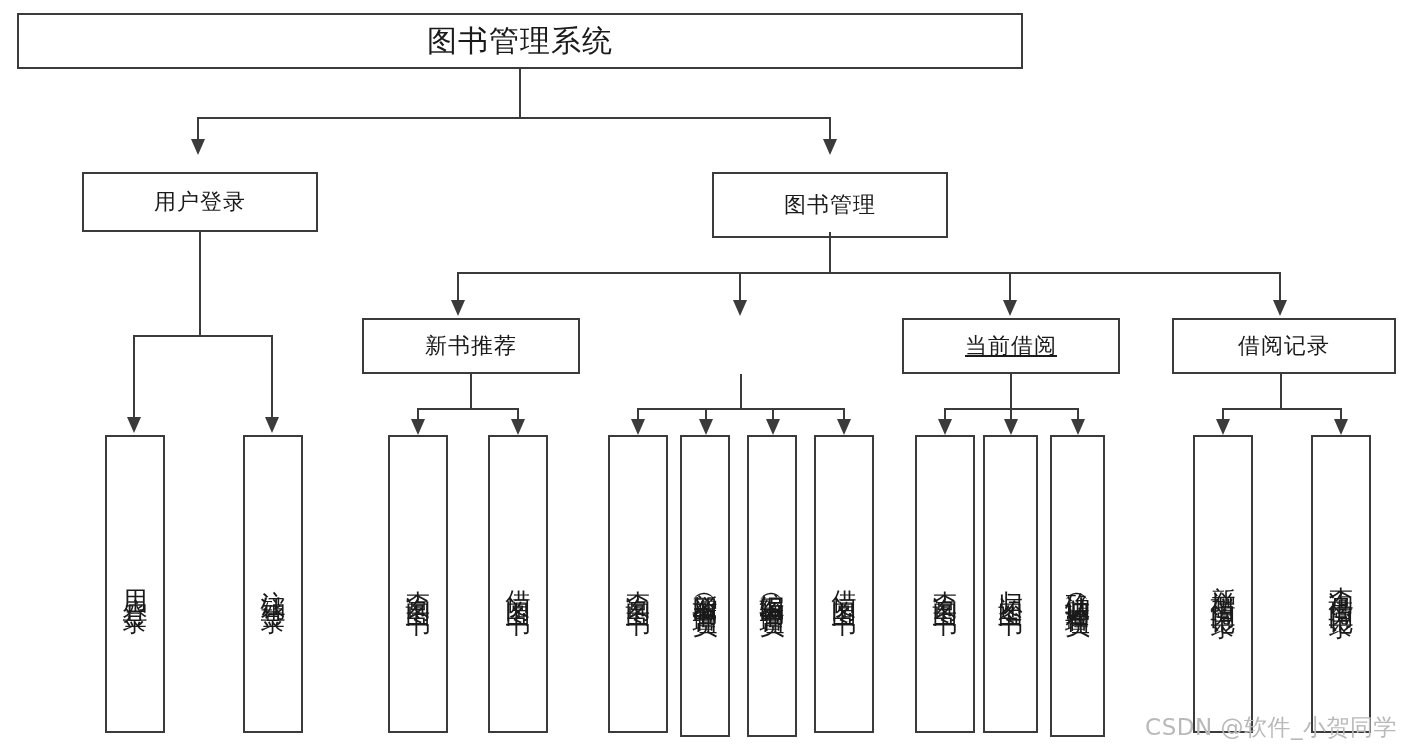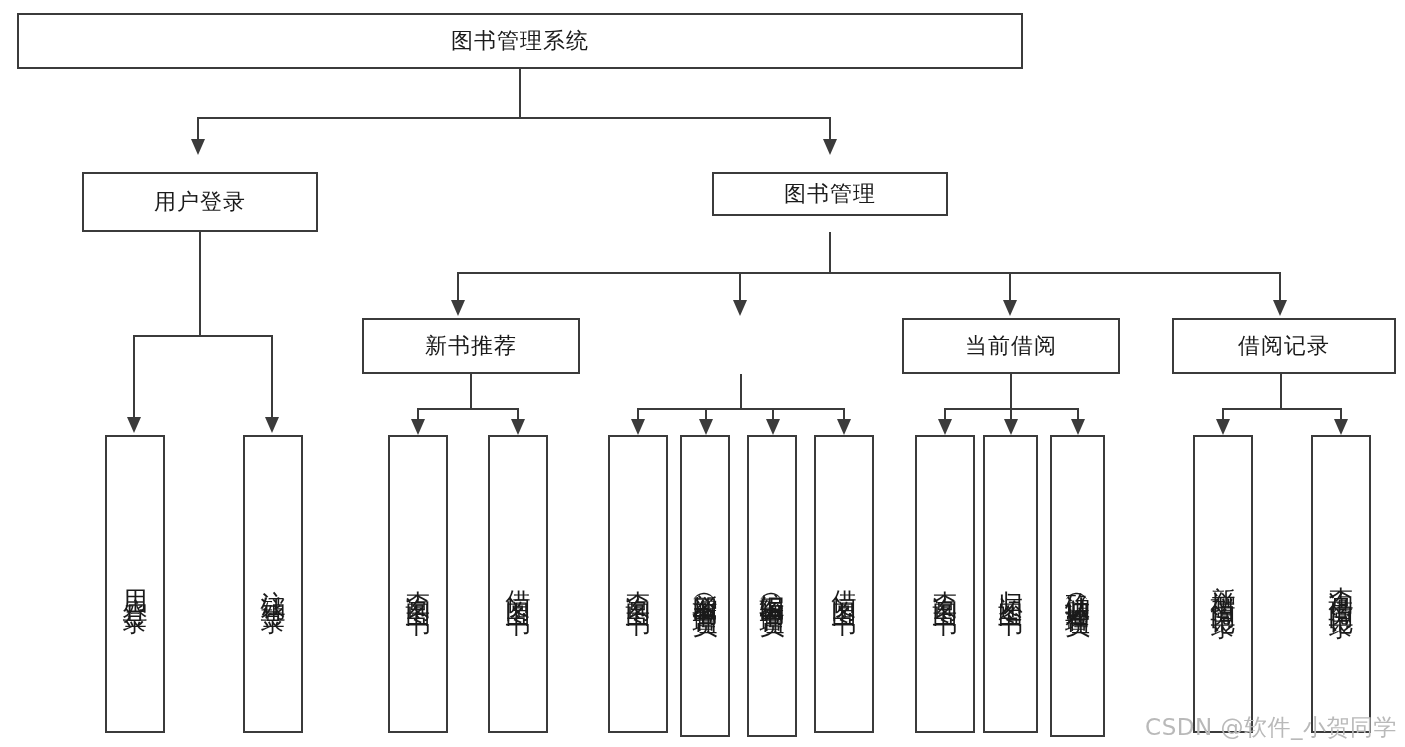--- a/index.html
+++ b/index.html
@@ -29,21 +29,21 @@
     text-align:center;
     line-height:1.18;
     white-space:pre;
   }
   
   .node.horiz .label{
     writing-mode:horizontal-tb;
     font-size:22px;
     letter-spacing:1px;
   }
-  .node.root .label{font-size:22px;}
+  .node.root .label{font-size:30px;}
   
   .node.vert{
     align-items:center;
     justify-content:center;
     padding:4px 0;
   }
   .node.vert .label{
     writing-mode:vertical-rl;
     text-orientation:upright;
     font-size:25px;
@@ -94,21 +94,21 @@
   <div class="seg hseg" style="left:197px;top:117px;width:634px;"></div>
 
   <div class="seg vseg" style="left:197px;top:117px;height:22px;"></div>
   <div class="arrow" style="left:191px;top:139px;"></div>
   <div class="seg vseg" style="left:829px;top:117px;height:22px;"></div>
   <div class="arrow" style="left:823px;top:139px;"></div>
 
   <div class="node horiz" style="left:82px;top:172px;width:236px;height:60px;">
     <span class="label">用户登录</span>
   </div>
-  <div class="node horiz" style="left:712px;top:172px;width:236px;height:44px;">
+  <div class="node horiz" style="left:712px;top:172px;width:236px;height:66px;">
     <span class="label">图书管理</span>
   </div>
 
   <div class="seg vseg" style="left:199px;top:232px;height:103px;"></div>
   <div class="seg hseg" style="left:133px;top:335px;width:138px;"></div>
   <div class="seg vseg" style="left:133px;top:335px;height:82px;"></div>
   <div class="arrow" style="left:127px;top:417px;"></div>
   <div class="seg vseg" style="left:271px;top:335px;height:82px;"></div>
   <div class="arrow" style="left:265px;top:417px;"></div>
 
@@ -119,21 +119,21 @@
   <div class="seg vseg" style="left:739px;top:272px;height:28px;"></div>
   <div class="arrow" style="left:733px;top:300px;"></div>
   <div class="seg vseg" style="left:1009px;top:272px;height:28px;"></div>
   <div class="arrow" style="left:1003px;top:300px;"></div>
   <div class="seg vseg" style="left:1279px;top:272px;height:28px;"></div>
   <div class="arrow" style="left:1273px;top:300px;"></div>
 
   <div class="node horiz" style="left:362px;top:318px;width:218px;height:56px;">
     <span class="label">新书推荐</span>
   </div>
-  <div class="node horiz" style="left:902px;top:318px;width:218px;height:56px;">
+  <div class="node horiz" style="left:902px;top:318px;width:218px;height:56px;text-decoration:underline;">
     <span class="label">当前借阅</span>
   </div>
   <div class="node horiz" style="left:1172px;top:318px;width:224px;height:56px;">
     <span class="label">借阅记录</span>
   </div>
 
   <div class="seg vseg" style="left:470px;top:374px;height:34px;"></div>
   <div class="seg hseg" style="left:417px;top:408px;width:102px;"></div>
   <div class="seg vseg" style="left:417px;top:408px;height:11px;"></div>
   <div class="arrow" style="left:411px;top:419px;"></div>

